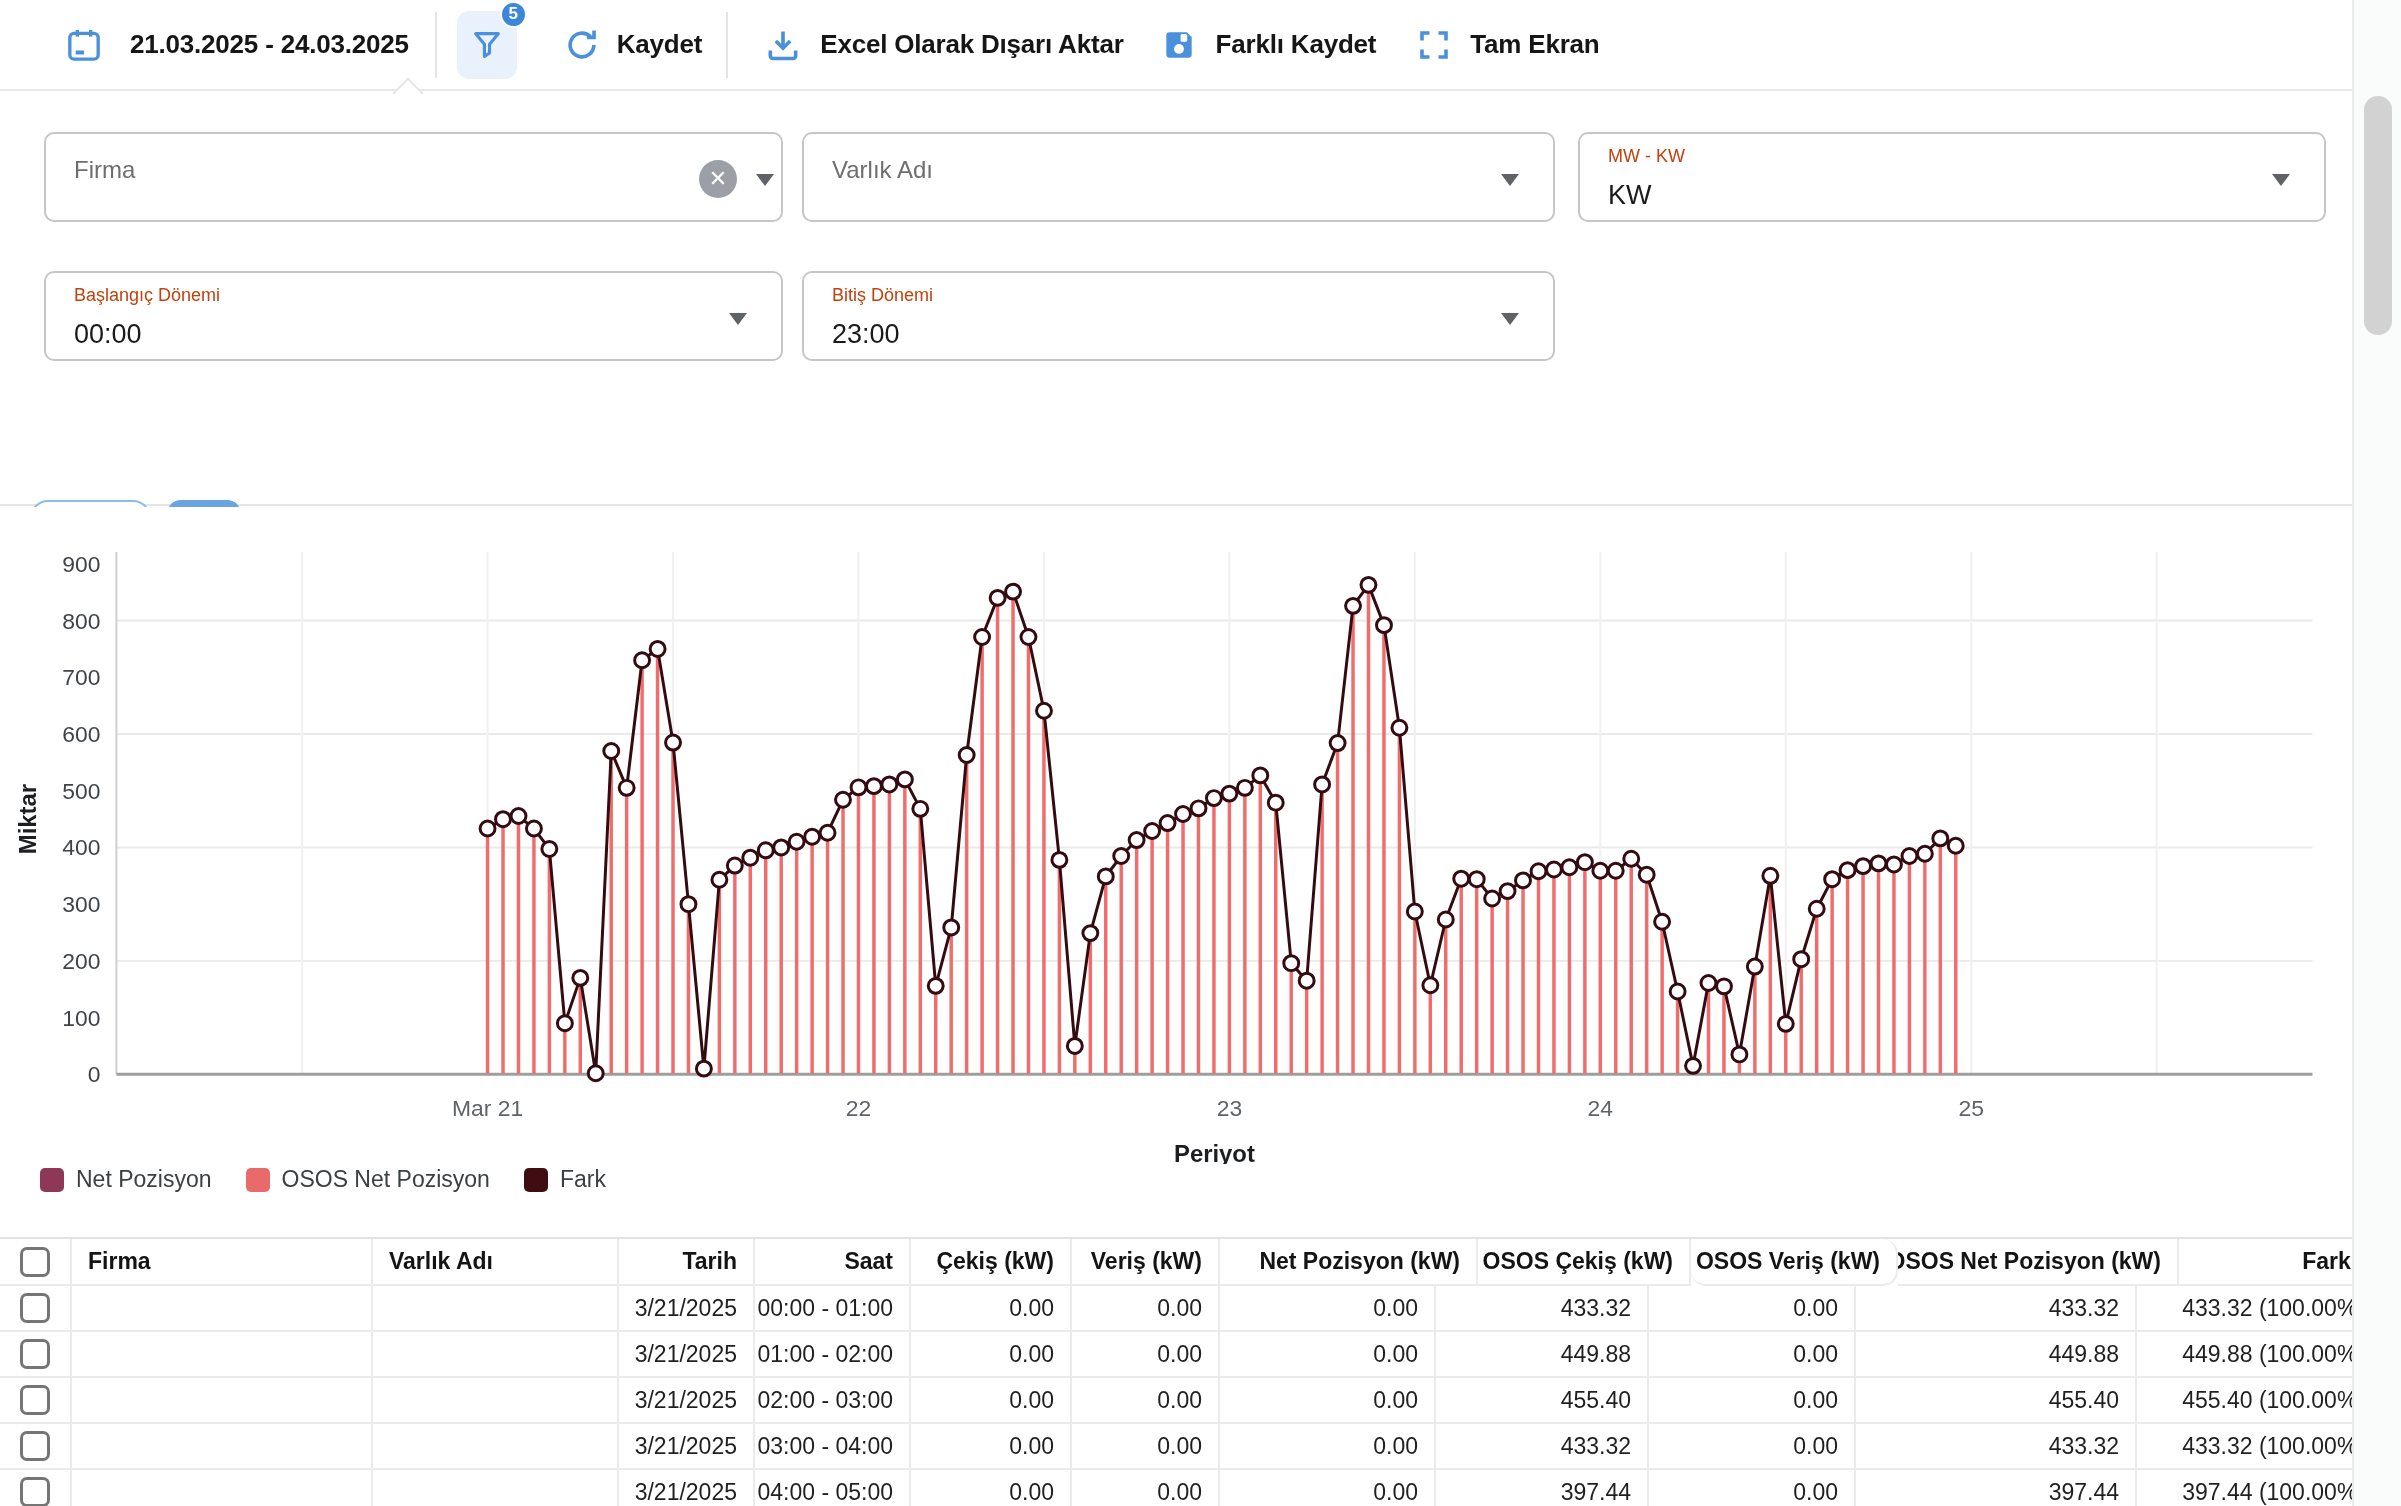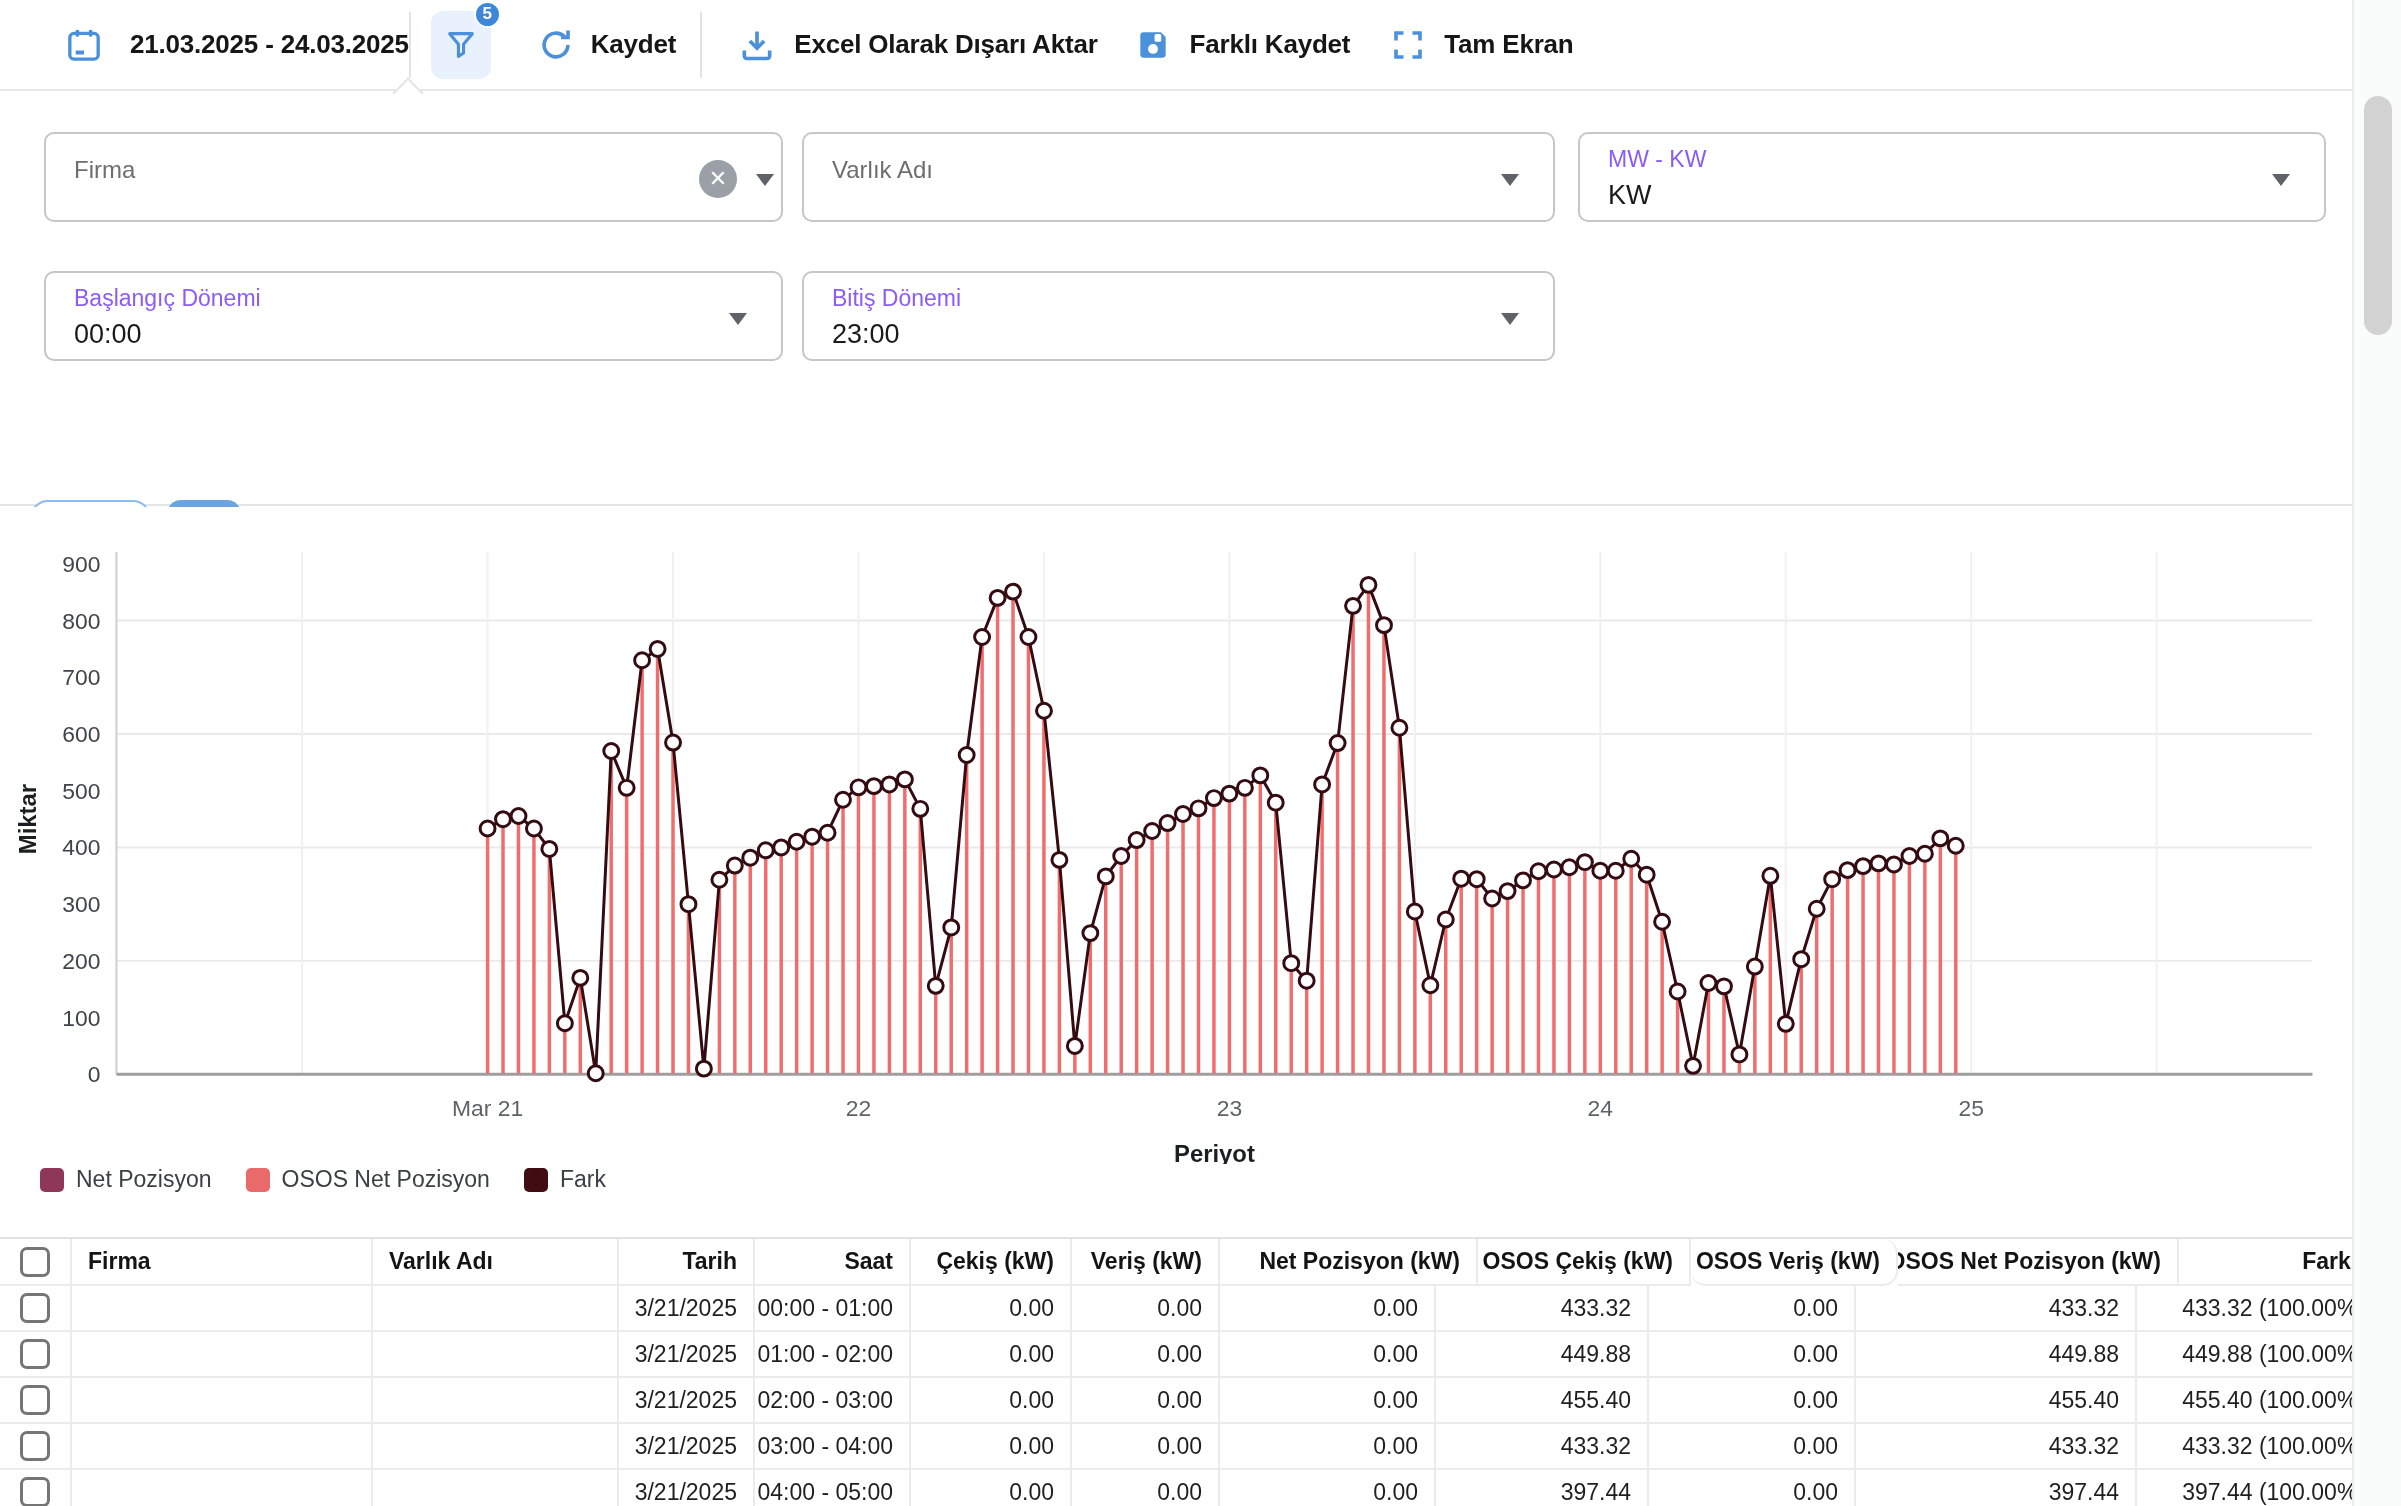--- a/index.html
+++ b/index.html
@@ -31,21 +31,21 @@
     position:absolute; left:397px; top:82px; width:22px; height:22px;
     background:#fff; transform:rotate(45deg);
     border-left:2px solid #e4e4e4; border-top:2px solid #e4e4e4; z-index:5;
   }
   
   .filter-card{ position:absolute; left:0; top:93px; width:2402px; height:413px; background:#fff; border-bottom:2px solid #e5e5e5;}
   .field{
     position:absolute; border:2px solid #c6c6c6; border-radius:10px; background:#fff; height:90px;
   }
   .field .flabel{ position:absolute; left:28px; top:22px; font-size:24px; color:#6e6e6e; }
-  .field .flabel2{ position:absolute; left:28px; top:12px; font-size:23px; color:#8b5cf6; }
+  .field .flabel2{ position:absolute; left:28px; top:12px; font-size:18px; color:#c2410c; }
   .field .fvalue{ position:absolute; left:28px; top:46px; font-size:27px; color:#1a1a1a; }
   .caret{
     position:absolute; width:0; height:0; top:40px;
     border-left:9px solid transparent; border-right:9px solid transparent; border-top:12px solid #5f6368;
   }
   .clear-x{
     position:absolute; width:38px; height:38px; border-radius:50%; background:#9aa0a6;
     color:#fff; font-size:22px; display:flex; align-items:center; justify-content:center; top:26px;
   }
   .btn-outline{
@@ -92,21 +92,21 @@
 
 <div class="toolbar">
   <span class="icon-blue" style="margin-right:26px; display:flex;">
     <svg width="40" height="40" viewBox="0 0 24 24" fill="none" stroke="#4a90da" stroke-width="2">
       <rect x="3.5" y="5" width="17" height="15.5" rx="2.5"></rect>
       <line x1="8" y1="3" x2="8" y2="7"></line>
         <line x1="16" y1="3" x2="16" y2="7"></line>
       <line x1="7" y1="16.5" x2="12" y2="16.5" stroke-width="2.4"></line>
     </svg>
   </span>
-  <span class="tb-label" style="">21.03.2025 - 24.03.2025</span>
+  <span class="tb-label" style="margin-right:26px;">21.03.2025 - 24.03.2025</span>
   <span class="tb-divider" style="margin-right:20px;"></span>
 
   <span class="filter-chip">
     <svg width="34" height="34" viewBox="0 0 24 24">
       <path d="M4 4 h16 l-6.2 7.4 v6.2 l-3.6 2.4 v-8.6 Z" fill="none" stroke="#4a90da" stroke-width="2.2" stroke-linejoin="round"></path>
     </svg>
     <span class="filter-badge">5</span>
   </span>
 
   <span style="margin-left:46px; display:flex;">

